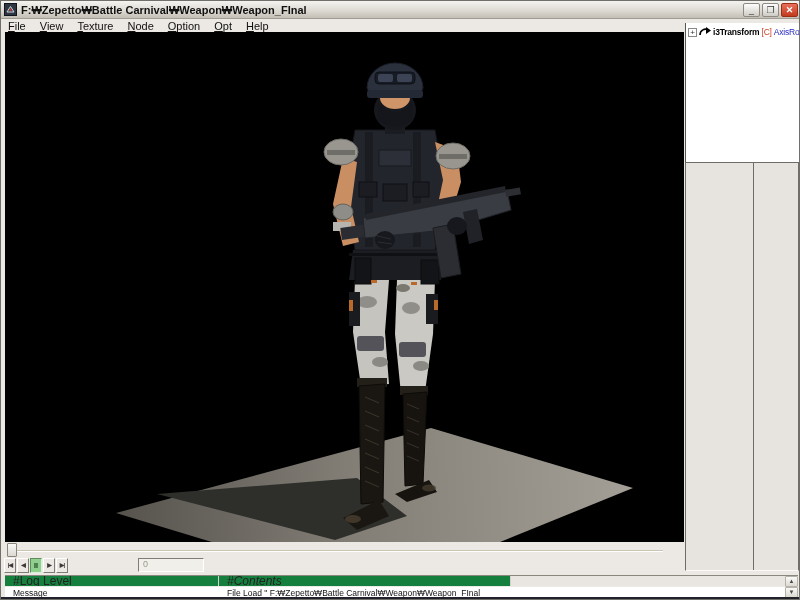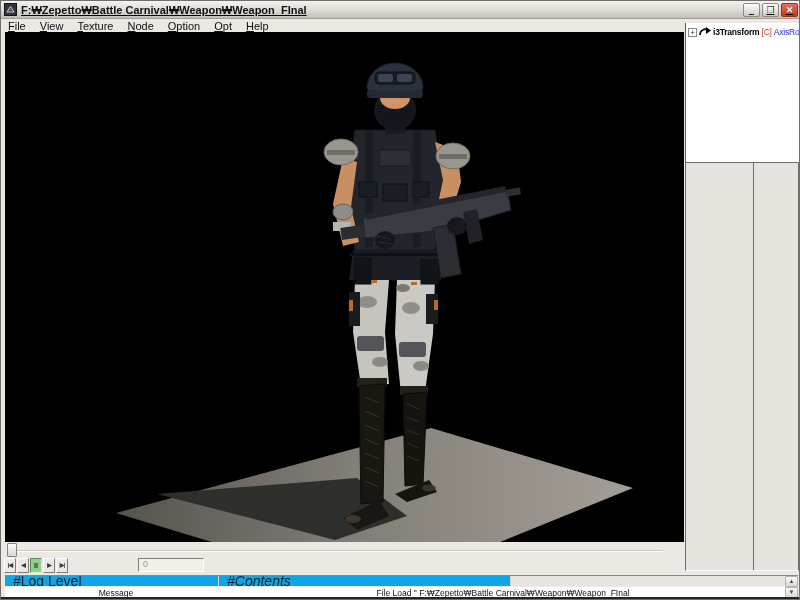--- a/index.html
+++ b/index.html
@@ -10,21 +10,20 @@
     background:#ece9e4; overflow:hidden;
     border:1px solid #716f6a;
   }
 
   
   .titlebar {
     position:absolute; left:0; top:0; width:800px; height:18px;
     background:linear-gradient(180deg,#f4f3f0 0%,#dedbd4 55%,#c3bfb6 100%);
     display:flex; align-items:center; padding:0 3px;
     border-bottom:1px solid #a09d95;
-    text-decoration:underline;
   }
   .app-icon { width:13px; height:13px; margin-right:4px; flex:0 0 auto; }
   .title-text {
     font-size:11px; font-weight:bold; color:#111;
     white-space:nowrap; overflow:hidden; flex:1 1 auto;
   }
   .win-btns { display:flex; gap:2px; flex:0 0 auto; }
   .win-btn {
     width:17px; height:14px; border-radius:2px;
     font-size:9px; line-height:12px; text-align:center;
@@ -117,29 +116,29 @@
   
   .log-panel {
     position:absolute; left:4px; top:574px; width:793px; height:22px;
     background:#fff; border-top:1px solid #8a877f;
   }
   .log-header {
     position:absolute; left:0; top:0; width:780px; height:10px;
     background:#e9e6e1; display:flex;
   }
   .log-hcell {
-    background:#0ea5e9; border-right:1px solid #d5d2cc;
-    font-size:14px; color:#222; line-height:10px; padding-left:8px;
+    background:#15803d; border-right:1px solid #d5d2cc;
+    font-size:12px; color:#222; line-height:10px; padding-left:8px;
     white-space:nowrap; overflow:hidden;
   }
   .log-hcell.c1 { width:214px; }
   .log-hcell.c2 { width:292px;font-style:italic; }
   .log-row {
     position:absolute; left:0; top:10px; width:780px; height:12px;
-    background:#fff; display:flex; border-top:1px solid #eceae6;text-align:center;
+    background:#fff; display:flex; border-top:1px solid #eceae6;
   }
   .log-cell {
     font-size:8.5px; color:#111; line-height:12px; padding-left:8px;
     white-space:nowrap; overflow:hidden;
   }
   .log-cell.c1 { width:214px; }
   .log-cell.c2 { width:560px; }
   .log-scroll {
     position:absolute; right:0; top:0; width:13px; height:22px;
     background:#efede8; display:flex; flex-direction:column; justify-content:space-between;

